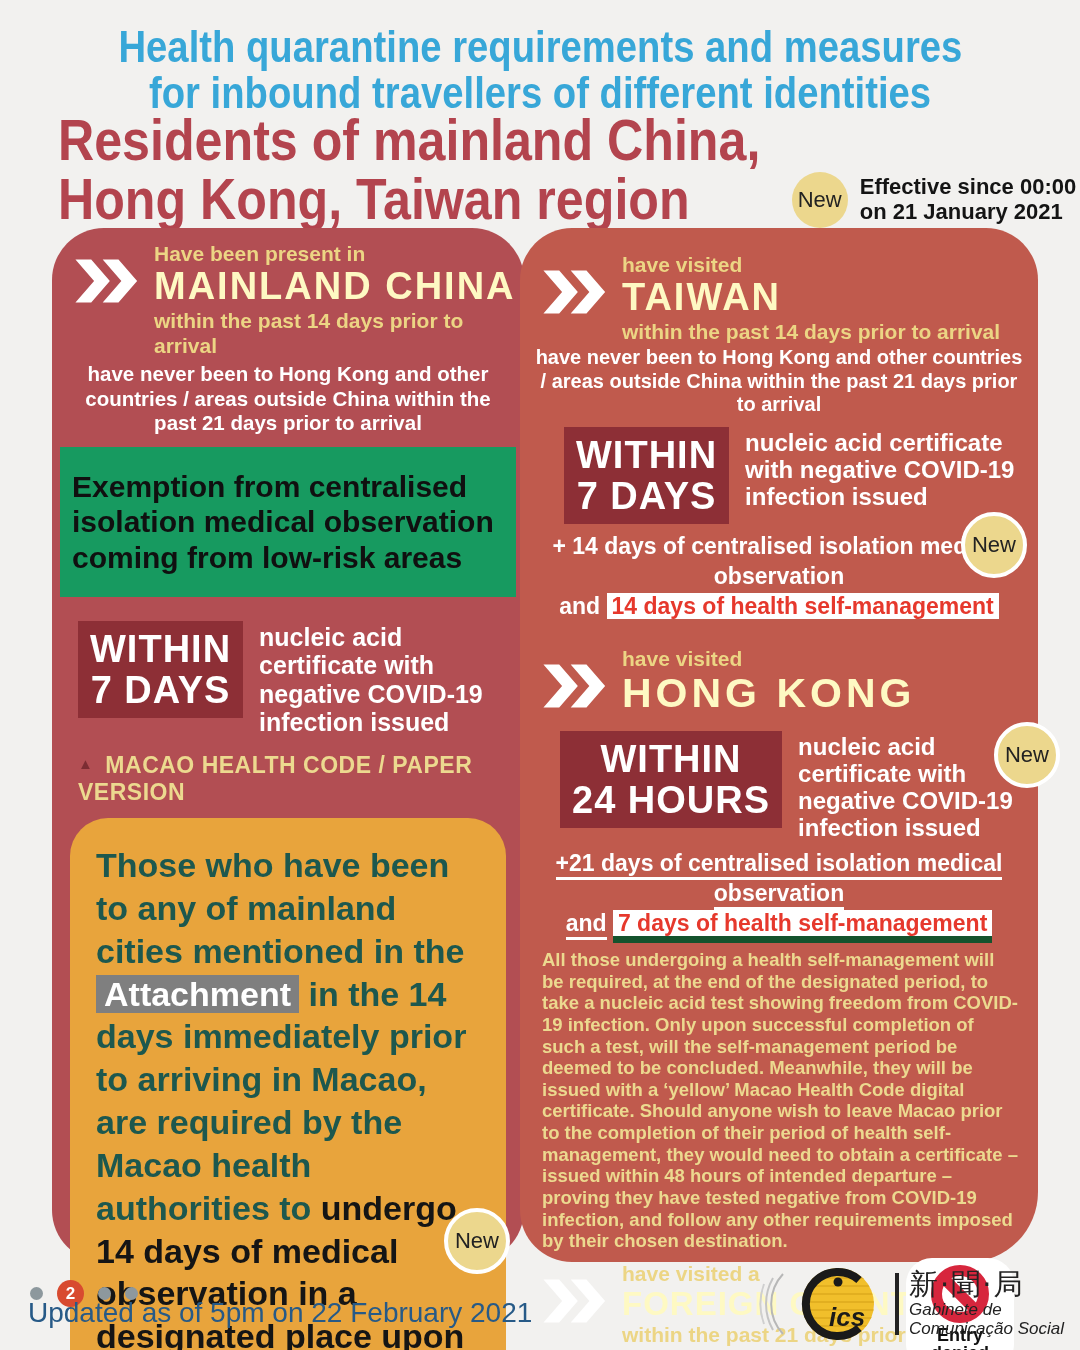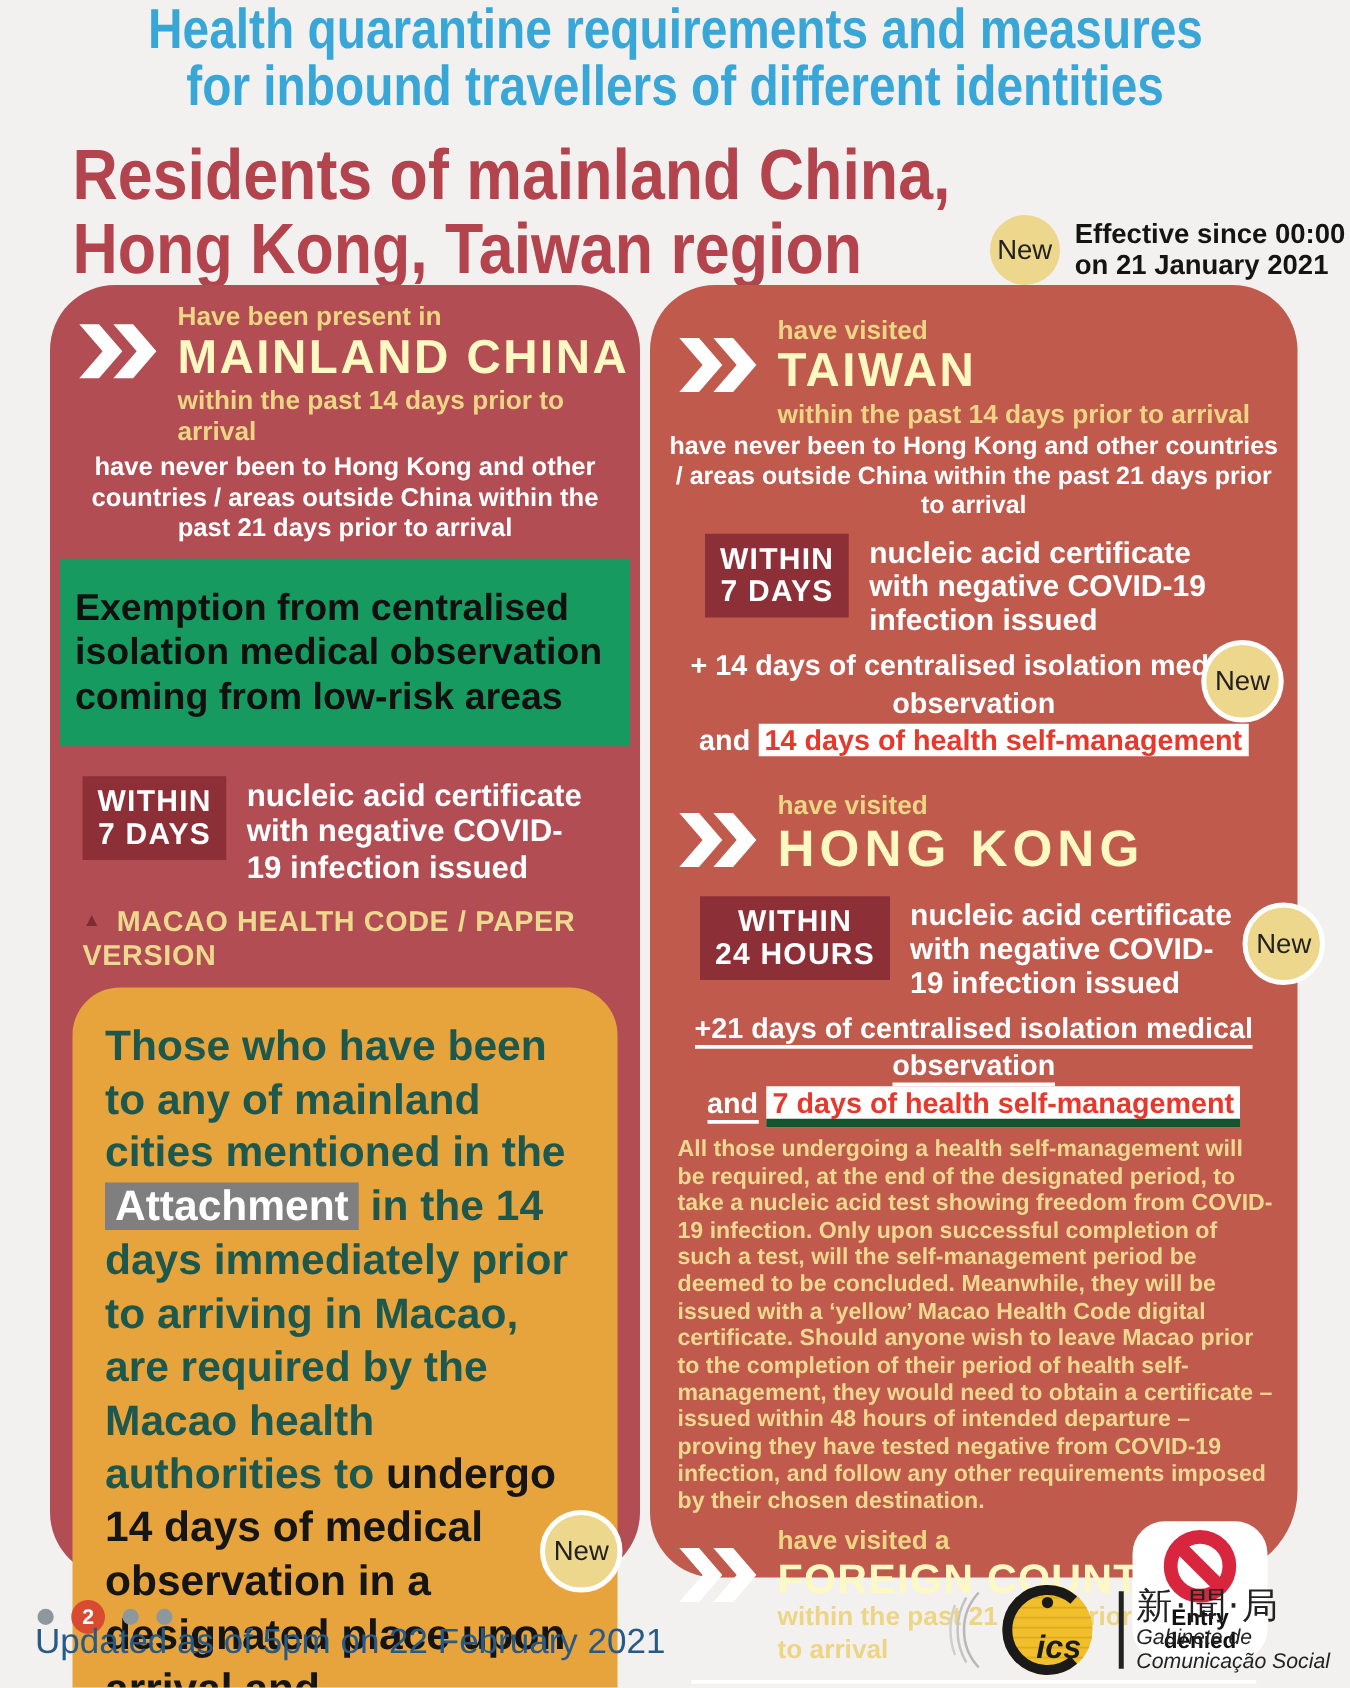--- a/index.html
+++ b/index.html
@@ -1,51 +1,51 @@
 <!DOCTYPE html>
 <html><head>
 <meta charset="utf-8">
 <style>
   html,body{margin:0;padding:0}
   body{width:1080px;height:1350px;position:relative;background:#f2f1ef;
        font-family:"Liberation Sans",sans-serif;overflow:hidden}
 
   
-  .header{position:absolute;left:0;top:0;width:1080px;text-align:center}
+  .header{position:absolute;left:0;top:0;width:1080px;padding-top:24px;text-align:center}
   .title-blue{color:#38a7d8;font-weight:bold;font-size:45px;line-height:1.02}
   .title-blue .tline{display:inline-block;white-space:nowrap;transform:scaleX(.85);transform-origin:center}
   .title-red{position:absolute;left:58px;top:112px;text-align:left;color:#b3444e;font-weight:bold;font-size:57px;line-height:1.0}
   .title-red .rline{display:inline-block;white-space:nowrap;transform:scaleX(.88);transform-origin:left}
   .subtitle-row{display:flex;align-items:center;margin-top:2px}
   .newbadge{background:#ecd78d;border-radius:50%;display:flex;align-items:center;justify-content:center;
             color:#222;font-size:22px;font-weight:normal;flex:0 0 auto}
   .header-new{width:56px;height:56px;margin-left:16px}
   .effective{margin-left:12px;color:#141414;font-weight:bold;font-size:22px;line-height:1.12;text-align:left}
 
   
   .panel{position:absolute;top:228px;height:1034px;border-radius:52px}
-  .panel-left{left:40px;width:472px;background:#b24e53}
+  .panel-left{left:52px;width:472px;background:#b24e53}
   .panel-right{left:520px;width:518px;background:#c05a4d;border-bottom-right-radius:70px}
 
   .sect-head{display:flex;align-items:flex-start;padding:14px 0 0 22px}
   .chev{width:66px;height:70px;flex:0 0 auto;margin-top:4px}
   .head-txt{margin-left:14px}
   .intro{color:#ecd584;font-weight:bold;font-size:21px;line-height:1.15}
   .place{color:#fef9c3;font-weight:bold;font-size:38px;letter-spacing:2px;line-height:1.1}
   .place-hk{font-size:41px;letter-spacing:4px}
   .place-fc{font-size:33px;letter-spacing:1px}
   .window{color:#ecd584;font-weight:bold;font-size:21px;line-height:1.2}
   .cond{color:#fff;font-weight:bold;font-size:20.5px;line-height:1.18;text-align:center;margin:4px 14px 0 14px}
 
   .green-box{margin:12px 8px 0 8px;background:#179a60;color:#101010;font-weight:bold;
              font-size:30px;line-height:1.18;padding:22px 12px}
 
   .within-row{display:flex;align-items:flex-start;margin:24px 0 0 26px}
   .within-label{background:#8d2f36;color:#fff;font-weight:bold;text-align:center;
-                padding:8px 12px;font-size:24px;line-height:1.07;letter-spacing:1px;flex:0 0 auto}
+                padding:8px 12px;font-size:38px;line-height:1.07;letter-spacing:1px;flex:0 0 auto}
   .within-text{color:#fff;font-weight:bold;font-size:25px;line-height:1.13;margin-left:16px;padding-top:2px}
 
   .macao{margin:16px 0 0 26px;color:#ecd98f;font-weight:bold;font-size:23px;letter-spacing:.5px}
   .tri{color:#7c2d33;font-size:15px;vertical-align:4px;margin-right:12px}
 
   .orange-box{position:relative;margin:12px 18px 0 18px;background:#e8a43c;border-radius:38px;
               padding:26px 20px 24px 26px;font-size:34px;font-weight:bold;line-height:1.26;color:#1d584e}
   .att{background:#7f7f7f;color:#fff;padding:0 8px}
   .blacktext{color:#151515}
 

